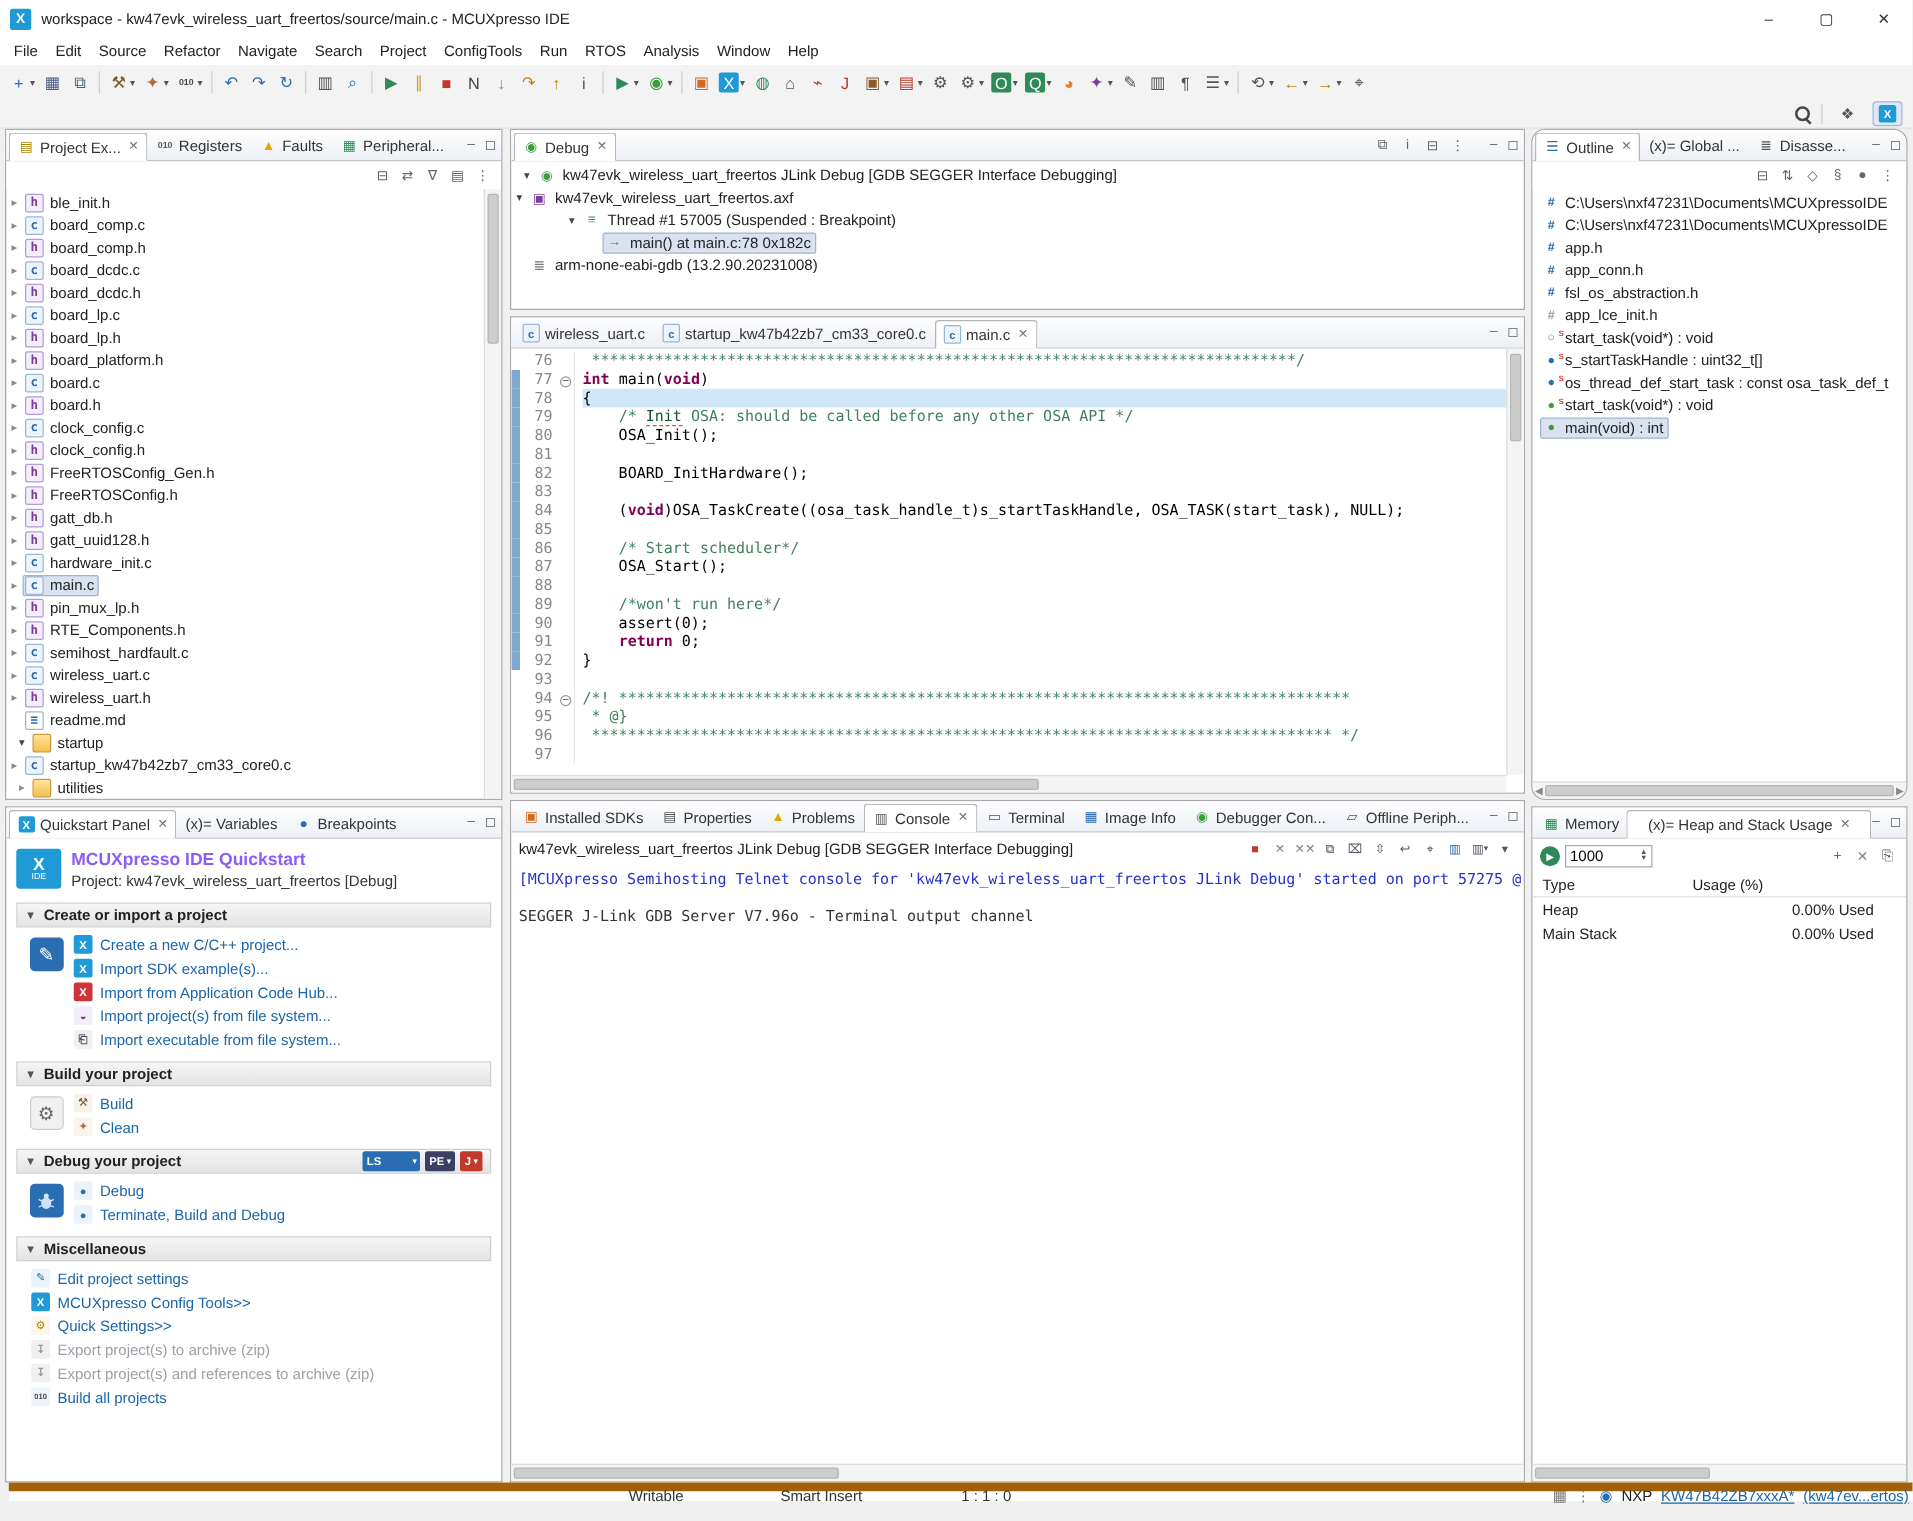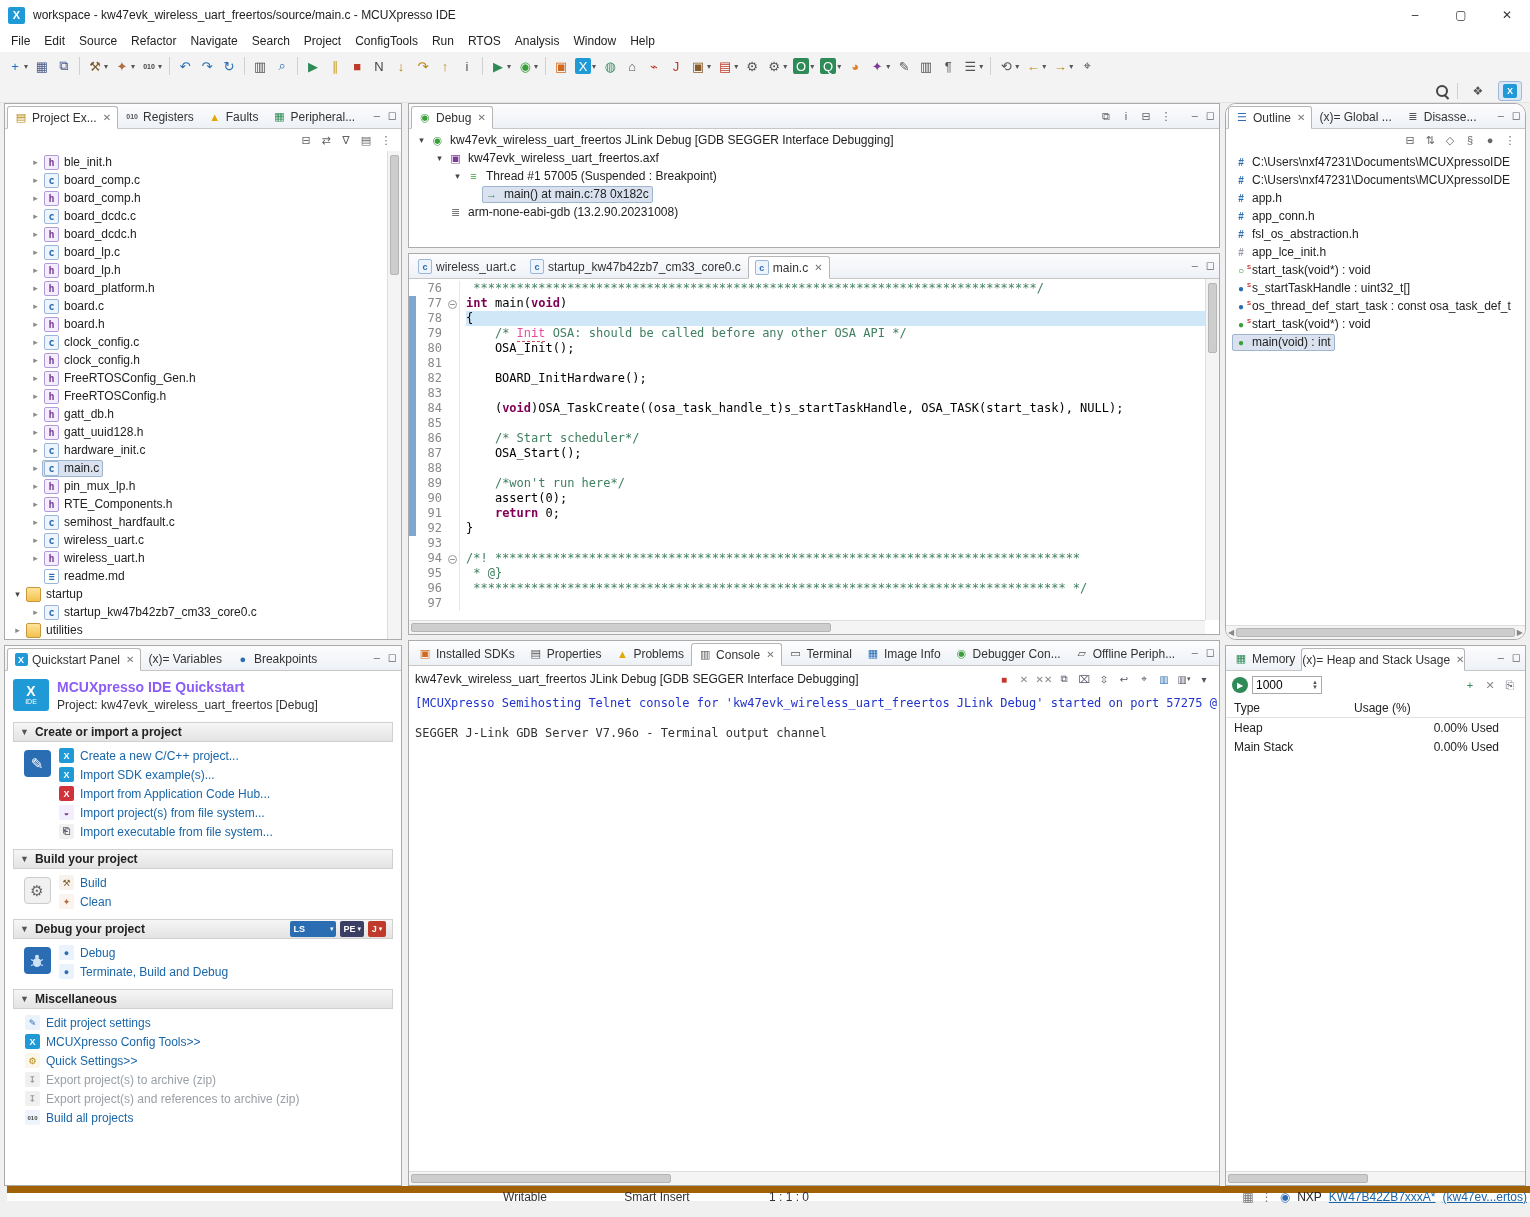--- a/index.html
+++ b/index.html
@@ -70,21 +70,21 @@
   .ti-memory::before { content:"▦"; color:#2e8b57; }
   .ti-cfile::before { content:"c"; color:#2a6db2; background:#eef4fb; border:1px solid #9ab6d8; width:12px; height:13px; display:inline-flex; align-items:center; justify-content:center; font-size:9px; font-weight:bold; border-radius:2px; }
 
   .ltb { flex:0 0 22px; display:flex; align-items:center; justify-content:flex-end; gap:2px; padding:0 6px; background:#fff; }
   .sicon { display:inline-flex; align-items:center; justify-content:center; min-width:18px; height:18px; color:#666; font-size:11px; border-radius:2px; }
   .tb-inline { position:absolute; right:44px; top:3px; display:flex; gap:2px; }
 
   
   .tree { flex:1; overflow:hidden; padding-top:2px; }
   .trow { display:flex; align-items:center; height:18px; white-space:nowrap; }
-  .ind-0 { padding-left:6px; } .ind-1 { padding-left:24px; } .ind-2 { padding-left:42px; } .ind-3 { padding-left:60px; }
+  .ind-0 { padding-left:6px; } .ind-1 { } .ind-2 { padding-left:42px; } .ind-3 { padding-left:60px; }
   .arrow { width:13px; text-align:center; color:#8a8a8a; font-size:9px; flex:0 0 13px; }
   .ar-r::before { content:"▸"; } .ar-d::before { content:"▾"; color:#444; } .ar-n::before { content:""; }
   .ibox { display:inline-flex; align-items:center; padding:0 3px 0 1px; height:17px; border:1px solid transparent; }
   .ibox.sel { background:#d9e2ee; border-color:#9fb4cf; border-radius:2px; }
   .ficon { width:15px; height:15px; margin-right:5px; display:inline-flex; align-items:center; justify-content:center; font:bold 10px "DejaVu Sans Mono",monospace; border-radius:2px; flex:0 0 15px; }
   .ft-c { background:#eef4fb; border:1px solid #9ab6d8; color:#2a6db2; } .ft-c::after { content:"c"; }
   .ft-h { background:#f3eefb; border:1px solid #b49ad8; color:#7d3c98; } .ft-h::after { content:"h"; }
   .ft-md { background:#fff; border:1px solid #9ab6d8; color:#2a6db2; } .ft-md::after { content:"≡"; }
   .ft-folder { background:linear-gradient(#ffe49a,#f2c14e); border:1px solid #c8973c; }
   .dicon { width:15px; margin-right:5px; text-align:center; flex:0 0 15px; font-size:11px; }
@@ -107,21 +107,21 @@
   .cline { display:flex; height:15px; line-height:15px; font:12px "DejaVu Sans Mono",monospace; white-space:pre; }
   .ann { flex:0 0 7px; } .ann.rng { background:#7fa8cf; }
   .lnum { flex:0 0 30px; text-align:right; color:#888; padding-right:4px; }
   .fold { flex:0 0 14px; border-right:1px solid #e6e6e6; margin-right:6px; }
   .foldc { display:inline-block; width:9px; height:9px; border:1px solid #999; border-radius:50%; line-height:7px; font-size:9px; text-align:center; color:#666; margin:3px 0 0 2px; }
   .ctext { flex:1; }
   .cline.cur .ctext { background:#cfe7f7; }
   .sg-kw { color:#7f0055; font-weight:bold; }
   .sg-pl { color:#000; }
   .sg-cmt { color:#3f7f5f; }
-  .sg-sp { color:#ec4899; border-bottom:1px dashed #cf5050;font-family:Liberation Mono, monospace; }
+  .sg-sp { color:#14532d; border-bottom:1px dashed #cf5050; }
 
   .sbv { position:absolute; right:0; top:0; bottom:14px; width:14px; background:#f4f4f4; border-left:1px solid #ddd; }
   .sbh { position:absolute; left:0; right:14px; bottom:0; height:14px; background:#f4f4f4; border-top:1px solid #ddd; }
   .sbthumb { position:absolute; background:#cdcdcd; border:1px solid #b5b5b5; border-radius:2px; }
   .tree-sbv { position:absolute; right:0; top:48px; bottom:0; width:14px; background:#f4f4f4; border-left:1px solid #ddd; }
 
   
   .con-head { flex:0 0 26px; display:flex; align-items:center; padding:0 6px; gap:2px; }
   .con-desc { color:#222; margin-right:auto; white-space:nowrap; overflow:hidden; }
   .con-body { flex:1; padding:4px 6px; overflow:hidden; }
@@ -1299,21 +1299,21 @@
   <div id="memory" class="panel">
     <div class="tabbar">
       <div class="tabs">
 
           <span class="tab" style="padding:0 5px">
             <span class="ticon ti-memory"></span>
             <span>Memory</span>
 
           </span>
 
-          <span class="tab active" style="padding:0 0">
+          <span class="tab active" style="padding:0 16px">
 
             <span>(x)= Heap and Stack Usage</span>
             <span class="tclose">✕</span>
           </span>
         </div>
       <div class="minmax">
         <span>–</span>
         <span>◻</span>
       </div>
     </div>

